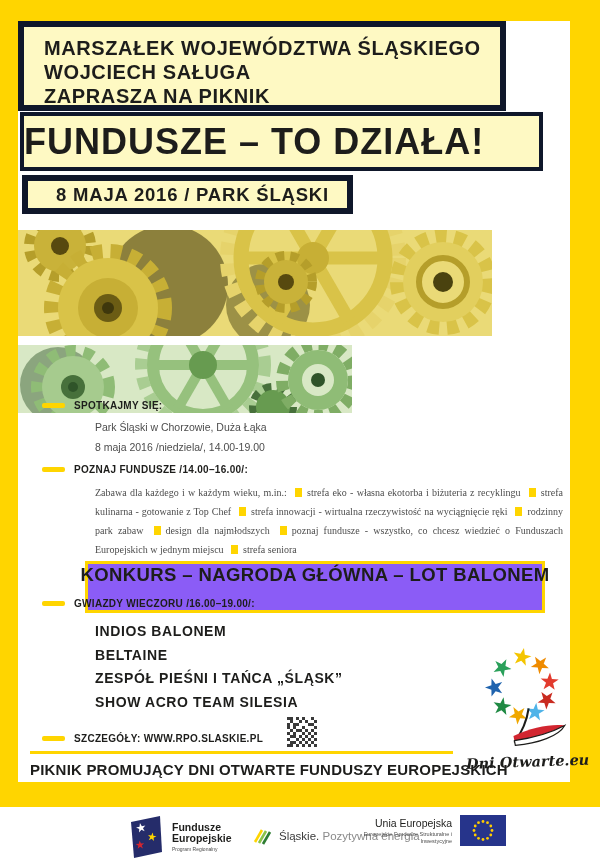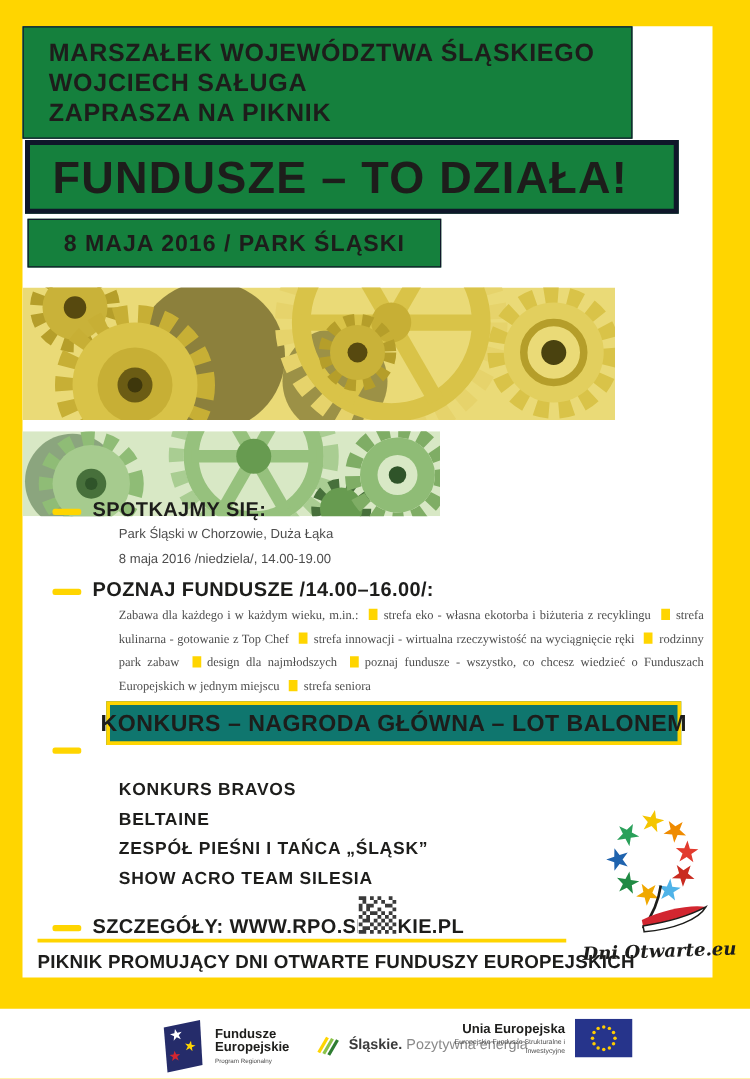--- a/index.html
+++ b/index.html
@@ -1,43 +1,43 @@
 <!DOCTYPE html>
 <html><head>
 <meta charset="utf-8">
 <style>
   html,body{margin:0;padding:0;background:#ffffff;}
   .poster{position:relative;width:600px;height:863px;background:#FFD500;overflow:hidden;
           font-family:"Liberation Sans",sans-serif;color:#1D1D1B;}
   .panel{position:absolute;left:18px;top:21px;width:552px;height:761px;background:#ffffff;}
   .footer-strip{position:absolute;left:0;top:807px;width:600px;height:56px;background:#ffffff;}
 
-  .box{position:absolute;background:#15803d;border:1px solid #0f172a;box-sizing:border-box;}
+  .box{position:absolute;background:#fef9c3;border:6px solid #0f172a;box-sizing:border-box;}
   .box-invite{left:18px;top:21px;width:488px;height:90px;padding:9px 0 0 20px;}
   .box-invite div{font-weight:bold;font-size:20px;line-height:24px;letter-spacing:0.6px;}
-  .box-title{left:20px;top:112px;width:523px;height:59px;border-width:4px;display:flex;align-items:center;padding-left:18px;}
+  .box-title{left:20px;top:112px;width:523px;height:59px;border-width:4px;display:flex;align-items:center;}
   .box-title span{font-weight:bold;font-size:36px;letter-spacing:1px;white-space:nowrap;}
   .box-date{left:22px;top:175px;width:331px;height:39px;display:flex;align-items:center;padding-left:28px;}
   .box-date span{font-weight:bold;font-size:18.5px;letter-spacing:0.8px;white-space:nowrap;}
 
   .gears-yellow{position:absolute;left:18px;top:230px;}
   .gears-green{position:absolute;left:18px;top:345px;}
 
   .dashrow{position:absolute;left:42px;display:flex;align-items:center;}
   .dash{width:23px;height:5px;background:#FFD500;border-radius:2px;flex:0 0 auto;margin-right:9px;}
-  .slabel{font-weight:bold;font-size:16px;letter-spacing:0.3px;white-space:nowrap;}
+  .slabel{font-weight:bold;font-size:10px;letter-spacing:0.3px;white-space:nowrap;}
 
   .detail{position:absolute;left:95px;font-size:10.5px;color:#4D4D4D;white-space:nowrap;}
 
   .funds-par{position:absolute;left:95px;top:483px;width:468px;font-size:10px;line-height:19px;
              color:#4D4D4D;text-align:justify;margin:0;font-family:Liberation Serif, serif;}
   .sq{display:inline-block;width:7px;height:9px;background:#FFD500;margin:0 5px;vertical-align:-1px;}
 
-  .contest-box{position:absolute;left:85px;top:561px;width:460px;height:35px;border:3px solid #FFD500;
-               box-sizing:border-box;display:flex;align-items:center;justify-content:center;background:#0f766e;}
+  .contest-box{position:absolute;left:85px;top:561px;width:460px;height:52px;border:3px solid #FFD500;
+               box-sizing:border-box;display:flex;align-items:flex-start;justify-content:center;background:#8b5cf6;}
   .contest-box span{font-weight:bold;font-size:18.5px;letter-spacing:0.4px;white-space:nowrap;}
 
   .lineup{position:absolute;left:95px;top:620px;}
   .lineup div{font-weight:bold;font-size:14px;letter-spacing:0.6px;line-height:23.5px;white-space:nowrap;}
 
   .qr{position:absolute;left:286px;top:716px;}
   .hr-yellow{position:absolute;left:30px;top:751px;width:423px;height:3px;background:#FFD500;}
   .promo-line{position:absolute;left:30px;top:761px;font-weight:bold;font-size:15px;letter-spacing:0.2px;white-space:nowrap;}
 
   .dni-logo{position:absolute;left:472px;top:642px;}
@@ -45,25 +45,25 @@
             font-family:"DejaVu Serif",serif;font-style:italic;font-weight:bold;font-size:14.5px;
             transform:rotate(-2deg);white-space:nowrap;}
 
   .logo{position:absolute;display:flex;align-items:center;}
   .logo-fe{left:128px;top:815px;}
   .fe-text{margin-left:8px;}
   .fe-title{font-weight:bold;font-size:10.5px;line-height:11px;width:62px;}
   .fe-sub{font-size:5px;color:#4D4D4D;margin-top:2px;}
   .logo-sl{left:253px;top:826px;}
   .sl-text{margin-left:6px;font-size:11.5px;white-space:nowrap;}
-  .sl-b{font-weight:bold;color:#3A3A3A;}
+  .sl-b{font-weight:normal;color:#3A3A3A;}
   .sl-r{color:#8A8A8A;}
   .logo-ue{left:358px;top:815px;}
   .ue-text{text-align:right;margin-right:8px;width:94px;}
-  .ue-title{font-weight:bold;font-size:10.5px;}
+  .ue-title{font-weight:normal;font-size:10.5px;}
   .ue-sub{font-size:5.5px;line-height:6.5px;color:#4D4D4D;margin-top:2px;}
 </style>
 </head>
 <body>
 
 <div class="poster">
   <div class="panel"></div>
 
   <div class="box box-invite">
     <div>MARSZAŁEK WOJEWÓDZTWA ŚLĄSKIEGO</div>
@@ -164,23 +164,24 @@
     <span class="pi"><span class="sq"></span><span>poznaj fundusze - wszystko, co chcesz wiedzieć o Funduszach Europejskich w jednym miejscu</span></span>
     <span class="pi"><span class="sq"></span><span>strefa seniora</span></span>
   </p>
 
   <div class="contest-box">
     <span>KONKURS – NAGRODA GŁÓWNA – LOT BALONEM</span>
   </div>
 
   <div class="dashrow" style="top:598px">
     <span class="dash"></span>
+    <span class="slabel">GWIAZDY WIECZORU /16.00–19.00/:</span>
   </div>
   <div class="lineup">
-    <div>KONKURS BRAVOS</div>
+    <div>INDIOS BALONEM</div>
     <div>BELTAINE</div>
     <div>ZESPÓŁ PIEŚNI I TAŃCA „ŚLĄSK”</div>
     <div>SHOW ACRO TEAM SILESIA</div>
   </div>
 
   <div class="dashrow" style="top:733px">
     <span class="dash"></span>
     <span class="slabel">SZCZEGÓŁY: WWW.RPO.SLASKIE.PL</span>
   </div>
 

